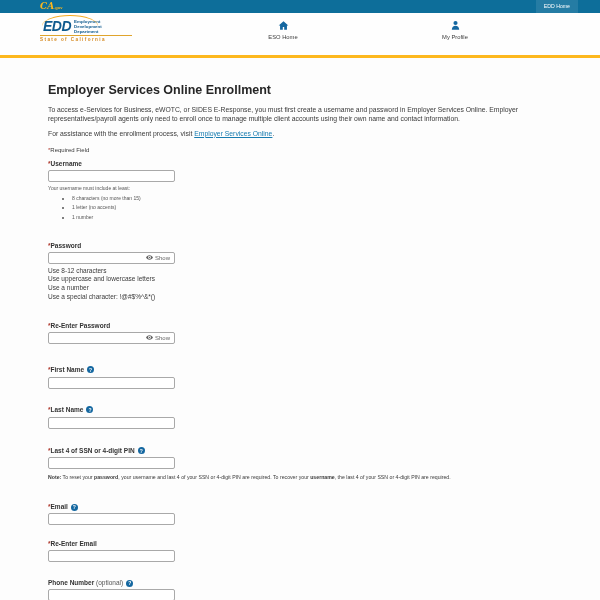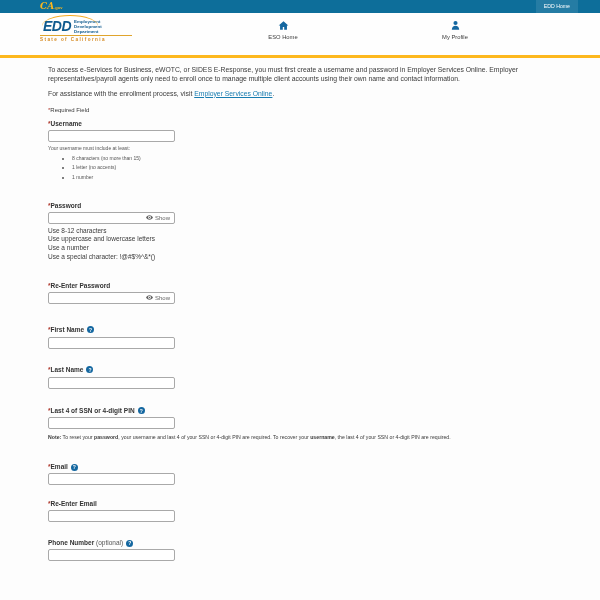--- a/index.html
+++ b/index.html
@@ -114,20 +114,21 @@
         <path fill="#1467a0" d="M12 12.5c-4.5 0-8 2.8-8 8.5h16c0-5.7-3.5-8.5-8-8.5z"></path>
       </svg>
     <span class="nav-label">My Profile</span>
   </div>
 </div>
 
 <div class="gold-rule"></div>
 
 <div class="content">
 
+  <h1>Employer Services Online Enrollment</h1>
 
   <p class="intro">To access e-Services for Business, eWOTC, or SIDES E-Response, you must first create a username and password in Employer Services Online. Employer representatives/payroll agents only need to enroll once to manage multiple client accounts using their own name and contact information.</p>
 
   <p class="assist"><span>For assistance with the enrollment process, visit </span><a class="link">Employer Services Online</a><span>.</span></p>
 
   <div class="required-note"><span class="req">*</span><span>Required Field</span></div>
 
   <div class="sect-user">
     <div class="field-label">
         <span><span class="req">*</span><span>Username</span></span>

